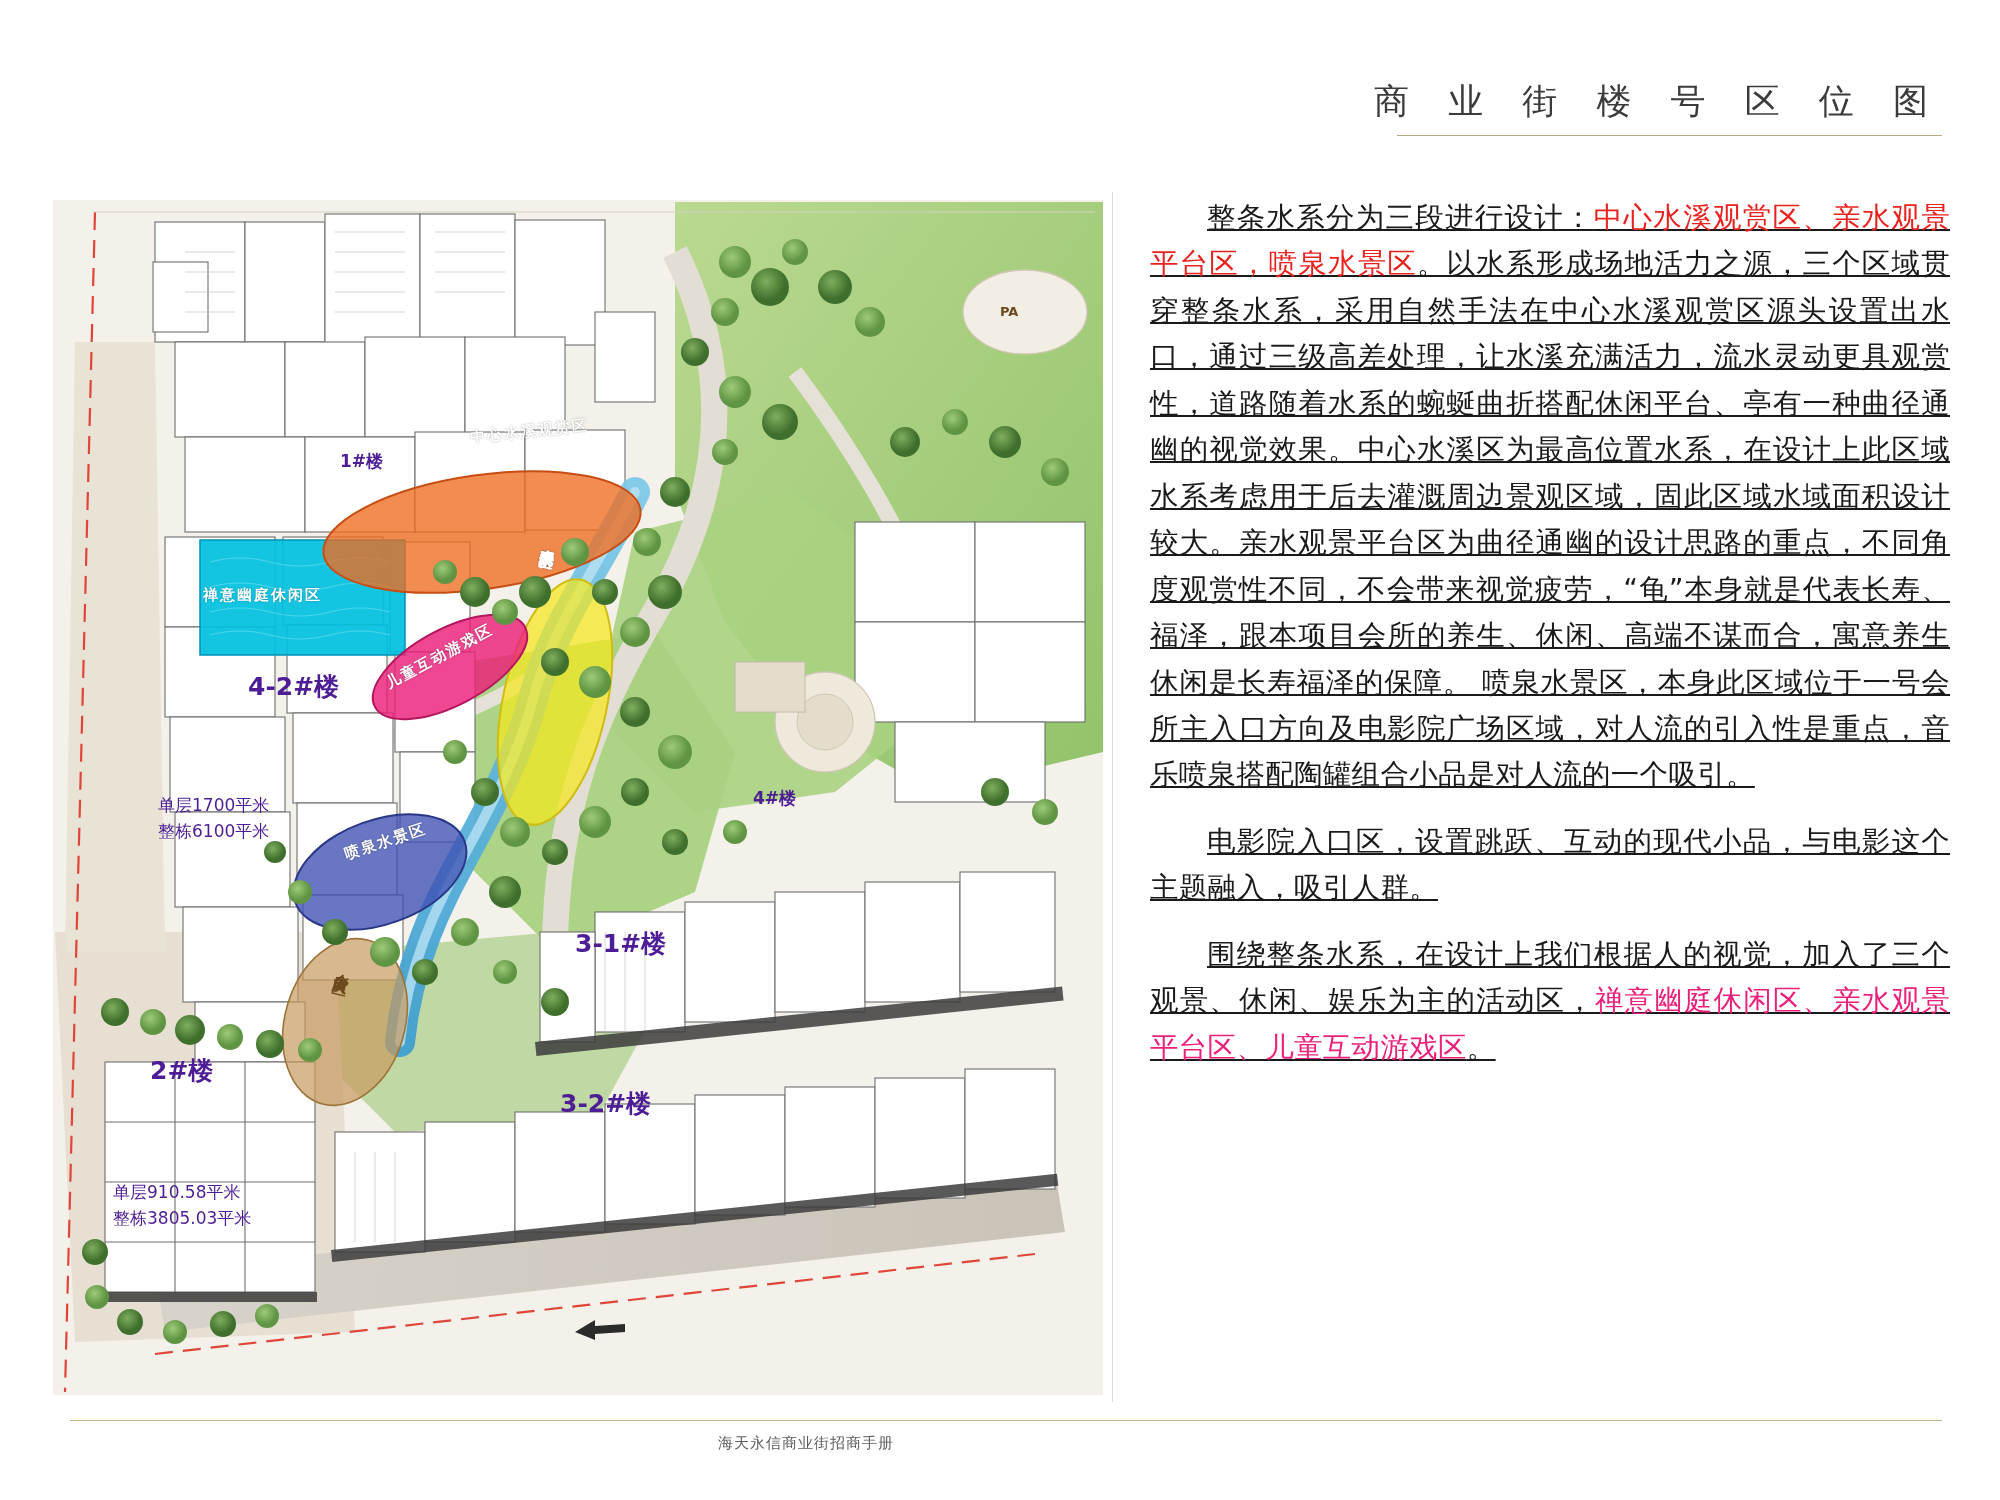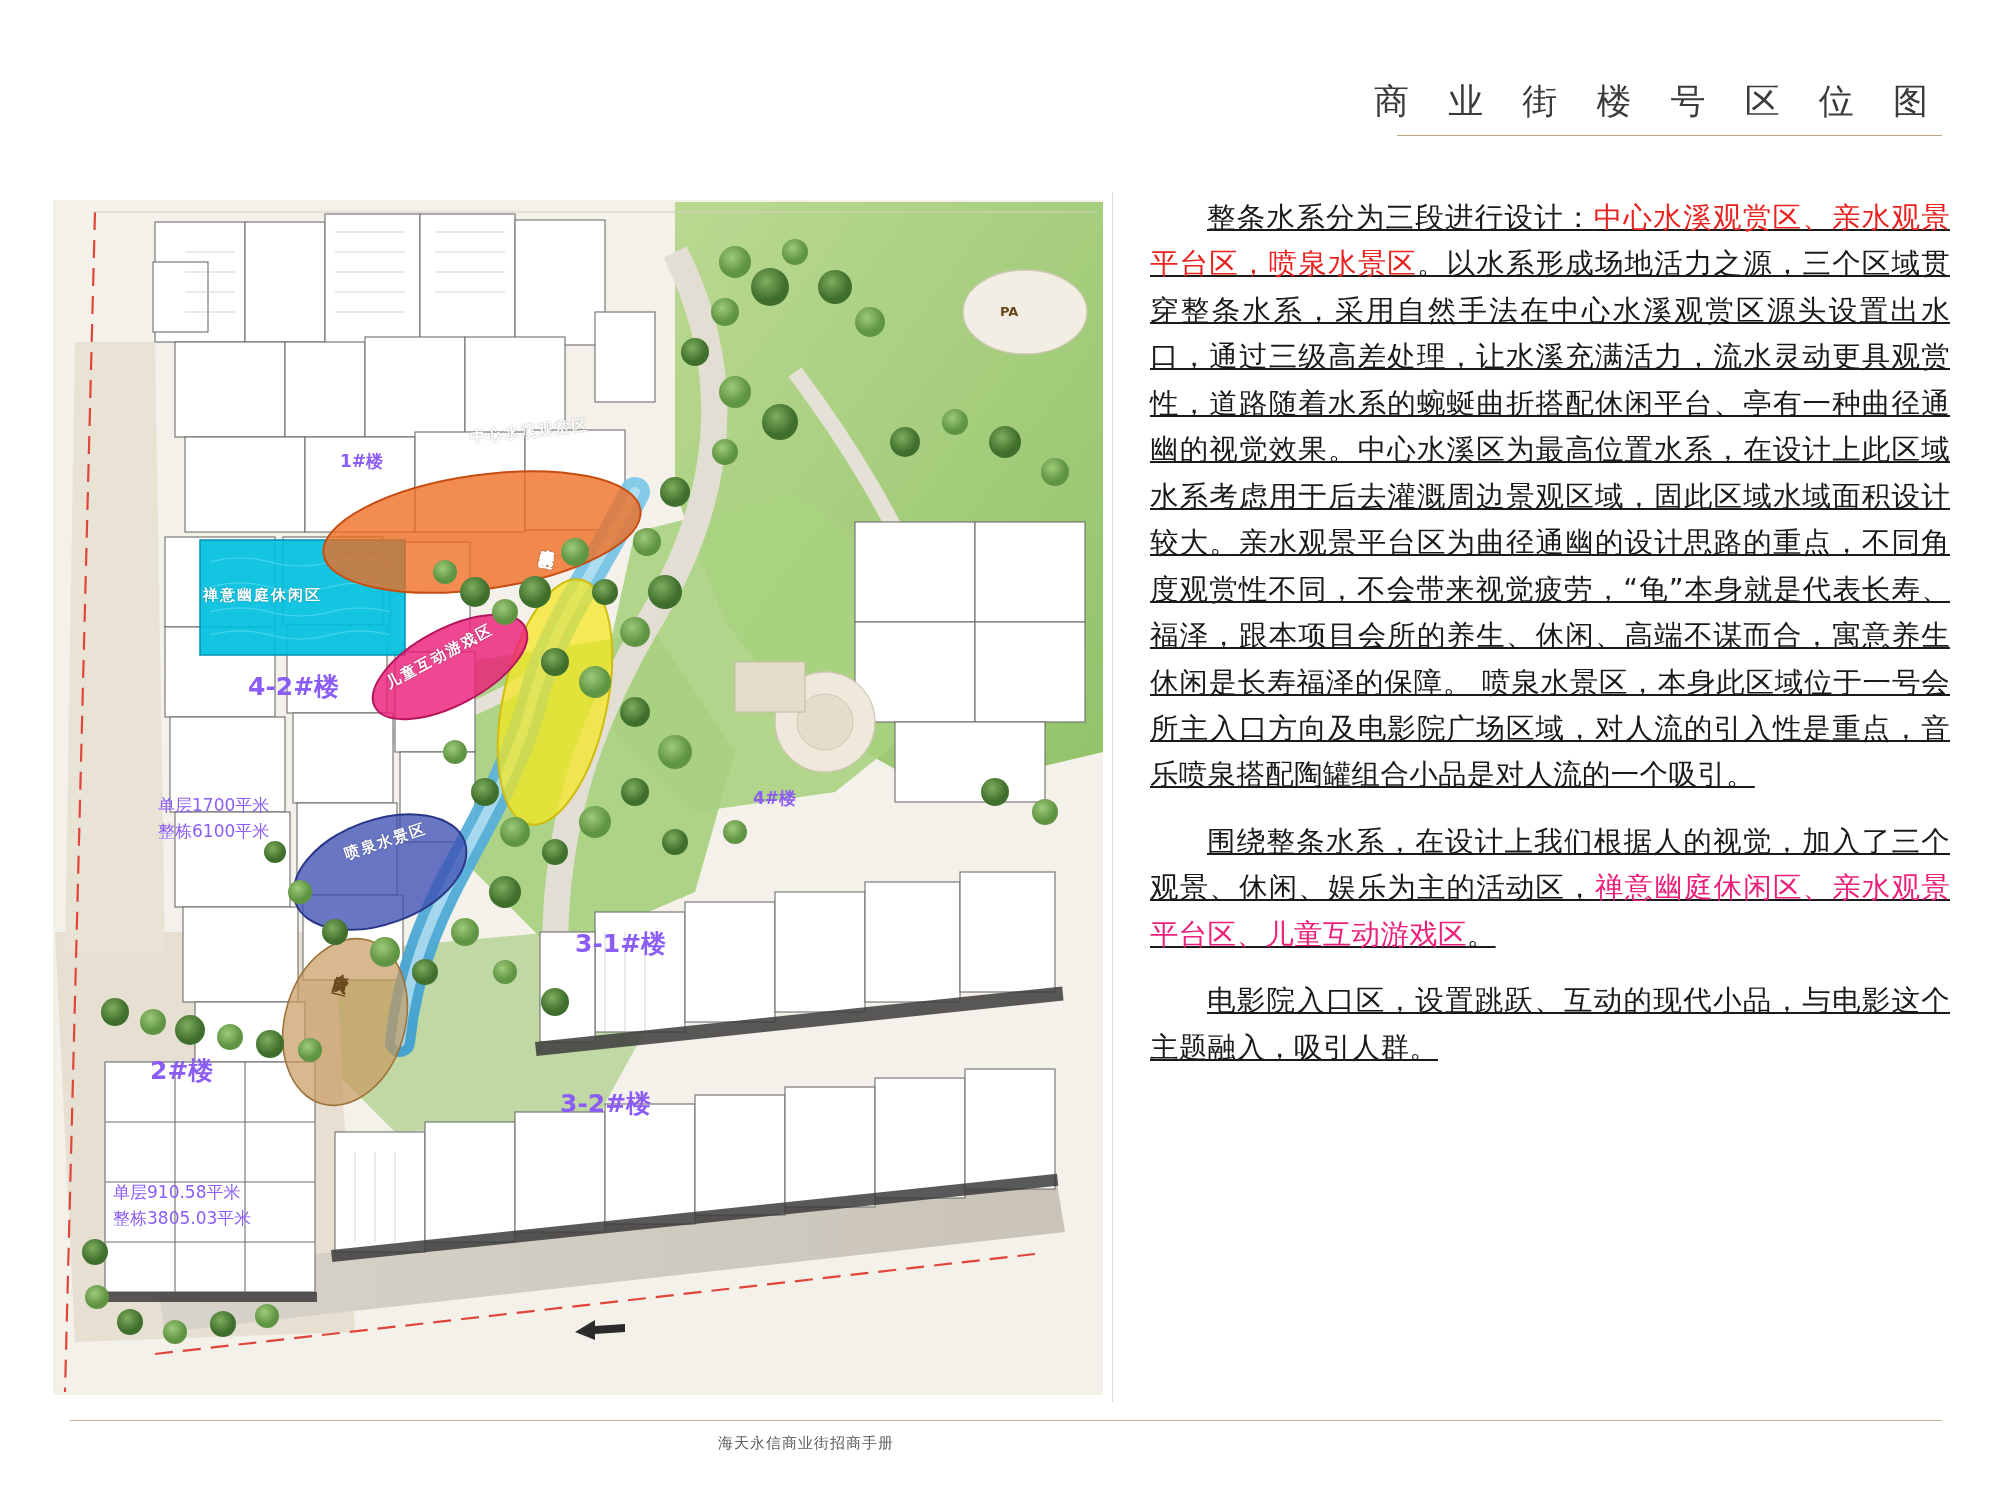--- a/index.html
+++ b/index.html
@@ -64,21 +64,21 @@
     top: 192px;
     width: 1068px;
     height: 1210px;
     overflow: hidden;
     background: #f2efe9;
   }
   .plan-svg { display:block; }
 
   .plan-label {
     position: absolute;
-    color: #8b5cf6;
+    color: #4c1d95;
     font-family: "DejaVu Sans", sans-serif;
     white-space: nowrap;
     font-weight: 600;
   }
   .bld-label { font-size: 25px; }
   .bld-label-sm { font-size: 17px; font-weight: 600; }
   .area-note {
     font-size: 17px;
     line-height: 1.55;
     font-weight: 500;
@@ -379,21 +379,21 @@
   <div class="zone-label dark" style="left:965px; top:112px; letter-spacing:0; font-size:13px;">PA</div>
 </div>
 
 <div class="divider-vert"></div>
 
 <div class="text-col">
   <p class="para indent">
     <span>整条水系分为三段进行设计：</span><span class="hl-red">中心水溪观赏区、亲水观景平台区，喷泉水景区</span><span>。以水系形成场地活力之源，三个区域贯穿整条水系，采用自然手法在中心水溪观赏区源头设置出水口，通过三级高差处理，让水溪充满活力，流水灵动更具观赏性，道路随着水系的蜿蜒曲折搭配休闲平台、亭有一种曲径通幽的视觉效果。中心水溪区为最高位置水系，在设计上此区域水系考虑用于后去灌溉周边景观区域，固此区域水域面积设计较大。亲水观景平台区为曲径通幽的设计思路的重点，不同角度观赏性不同，不会带来视觉疲劳，“龟”本身就是代表长寿、福泽，跟本项目会所的养生、休闲、高端不谋而合，寓意养生休闲是长寿福泽的保障。 喷泉水景区，本身此区域位于一号会所主入口方向及电影院广场区域，对人流的引入性是重点，音乐喷泉搭配陶罐组合小品是对人流的一个吸引。</span>
   </p>
   <p class="para indent">
+    <span>电影院入口区，设置跳跃、互动的现代小品，与电影这个主题融入，吸引人群。</span>
+  </p>
+  <p class="para indent">
     <span>围绕整条水系，在设计上我们根据人的视觉，加入了三个观景、休闲、娱乐为主的活动区，</span><span class="hl-pink">禅意幽庭休闲区、亲水观景平台区、儿童互动游戏区</span><span>。</span>
   </p>
-  <p class="para indent">
-    <span>电影院入口区，设置跳跃、互动的现代小品，与电影这个主题融入，吸引人群。</span>
-  </p>
 </div>
 
 <div class="footer-rule"></div>
 <div class="footer-text">海天永信商业街招商手册</div>
 
 </body></html>

